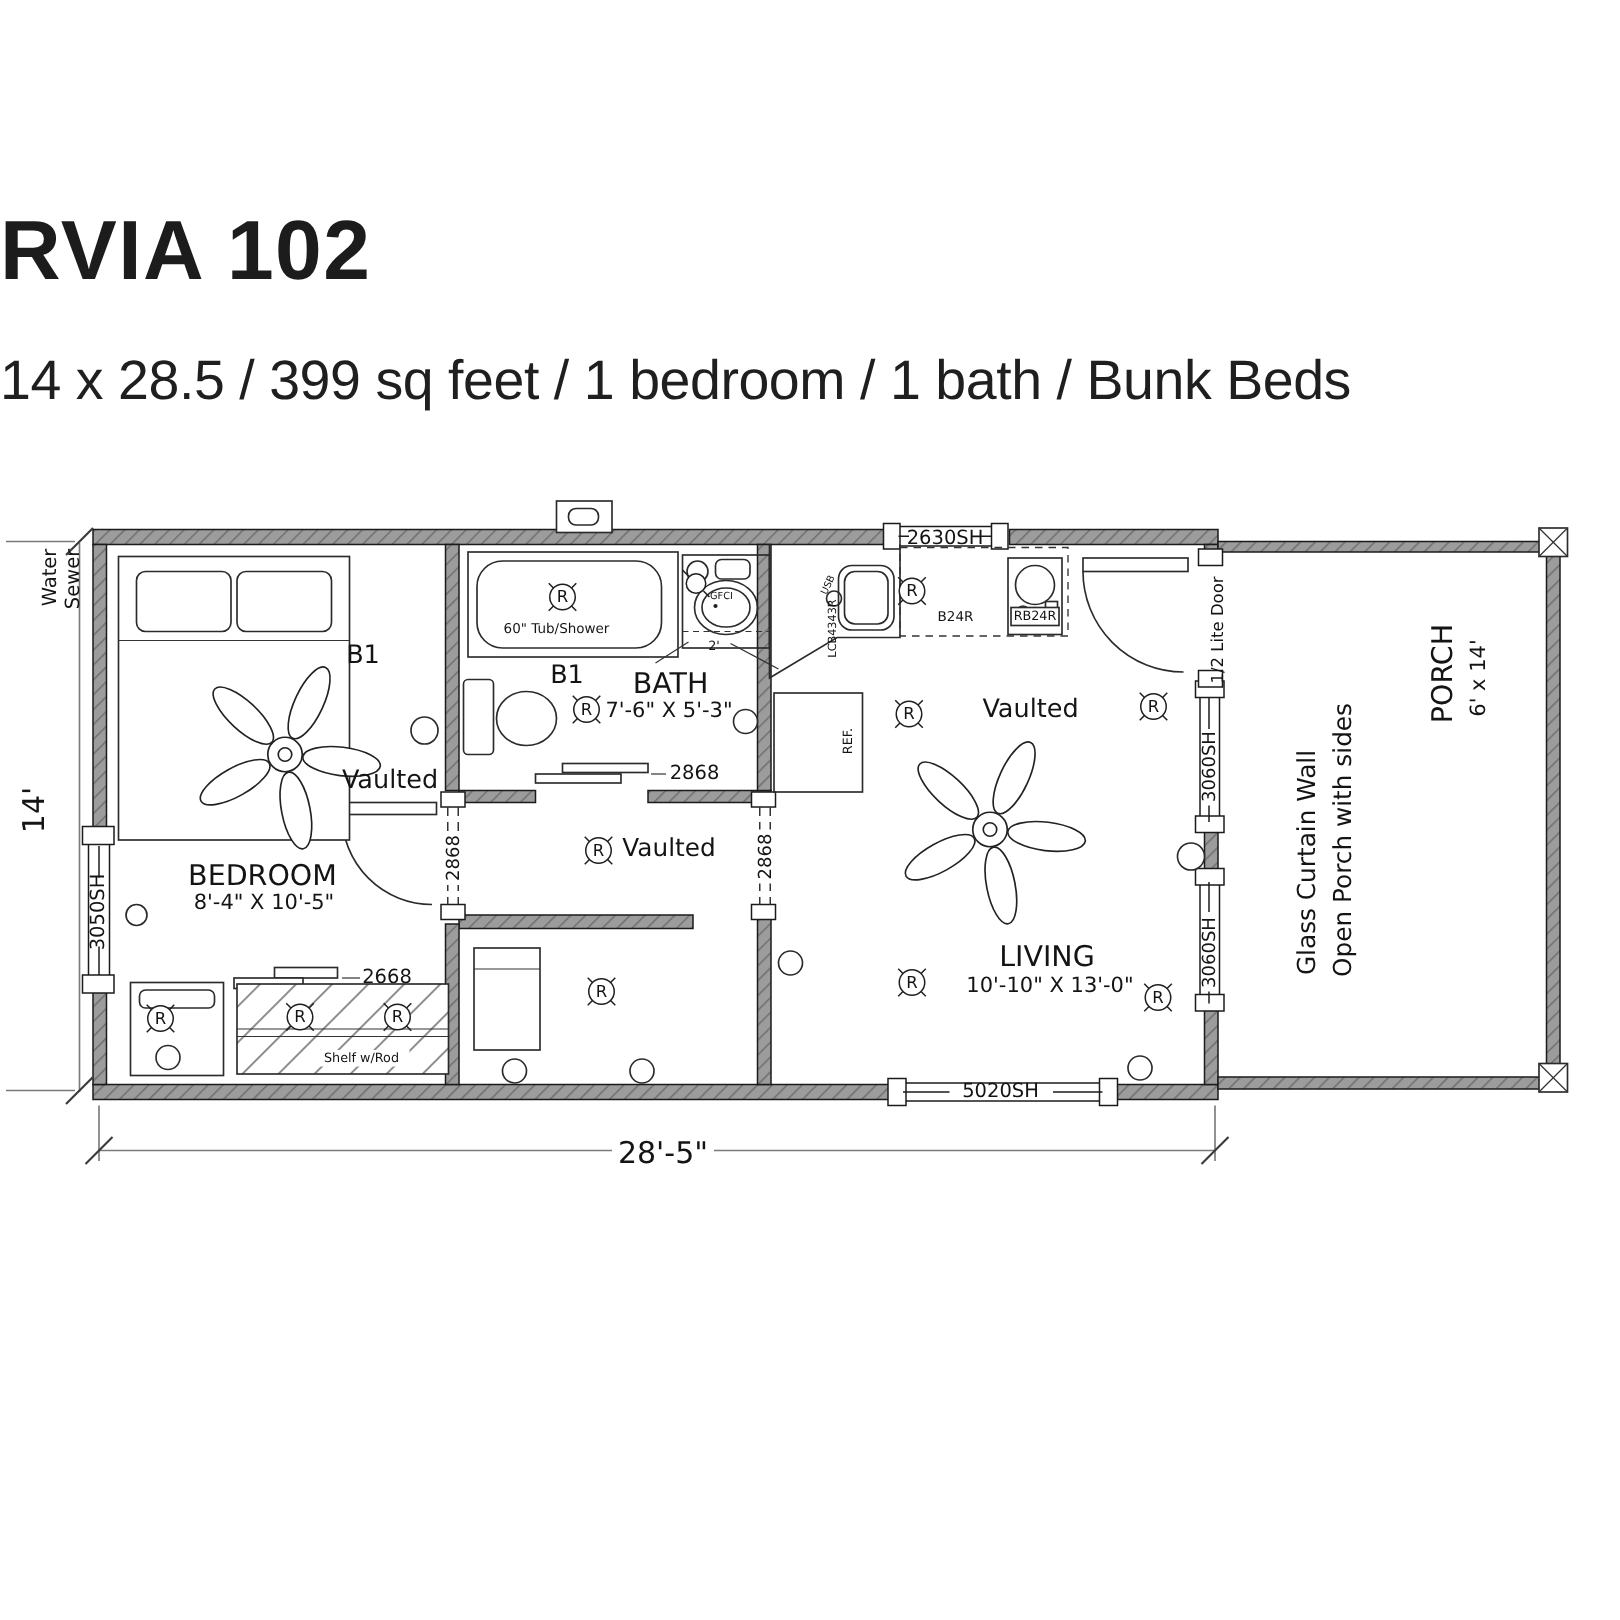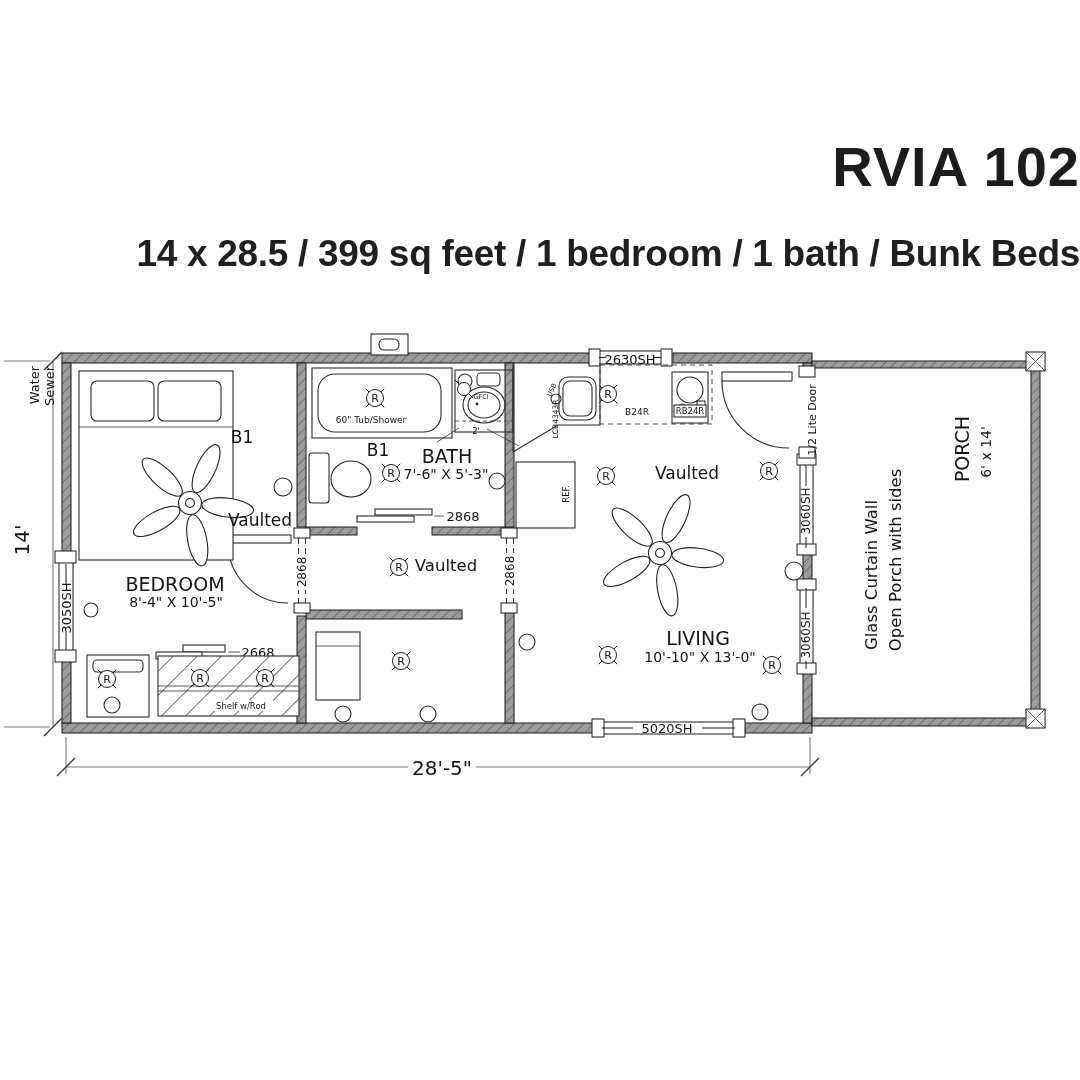--- a/index.html
+++ b/index.html
@@ -1,21 +1,21 @@
 <!DOCTYPE html>
 <html><head>
 <meta charset="utf-8">
 <style>
   html,body{margin:0;padding:0;background:#fff;}
   .page{position:relative;width:1080px;height:1080px;background:#ffffff;overflow:hidden;
         font-family:"Liberation Sans",sans-serif;}
-  .title{position:absolute;top:134px;left:0;right:0;margin:0;text-align:right;
+  .title{position:absolute;top:134px;left:0;right:0;margin:0;text-align:left;
          font-size:56px;font-weight:700;letter-spacing:1px;color:#1c1c1c;white-space:nowrap;}
-  .subtitle{position:absolute;top:233px;left:0;right:0;margin:0;text-align:right;
-         font-size:37px;font-weight:700;letter-spacing:-0.3px;color:#1f1f1f;white-space:nowrap;}
+  .subtitle{position:absolute;top:233px;left:0;right:0;margin:0;text-align:left;
+         font-size:37px;font-weight:400;letter-spacing:-0.3px;color:#1f1f1f;white-space:nowrap;}
   svg.plan{position:absolute;left:0;top:0;}
   
   .wall{fill:url(#wallpat);stroke:#1b1b1b;stroke-width:1;}
   .fix{fill:#ffffff;stroke:#2b2b2b;stroke-width:1.1;}
   .fixn{fill:none;stroke:#2b2b2b;stroke-width:1.1;}
   .thin{fill:none;stroke:#333;stroke-width:0.8;}
   .win{fill:#ffffff;stroke:#1b1b1b;stroke-width:1;}
   .cl{stroke:#1b1b1b;stroke-width:1;}
   .dash{fill:none;stroke:#333;stroke-width:1;stroke-dasharray:6 4;}
   .dash2{fill:none;stroke:#333;stroke-width:0.8;stroke-dasharray:4 3;}

